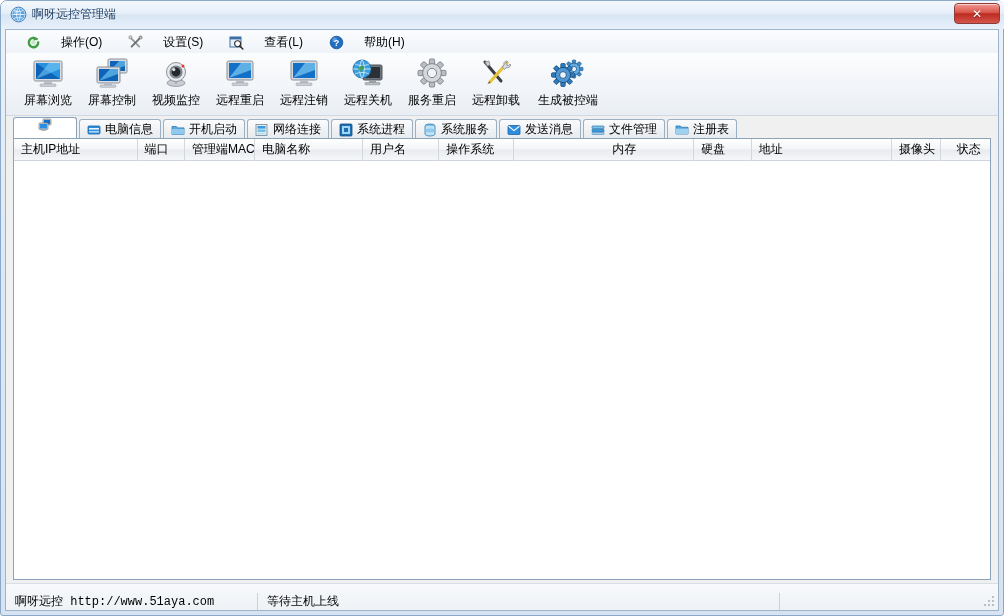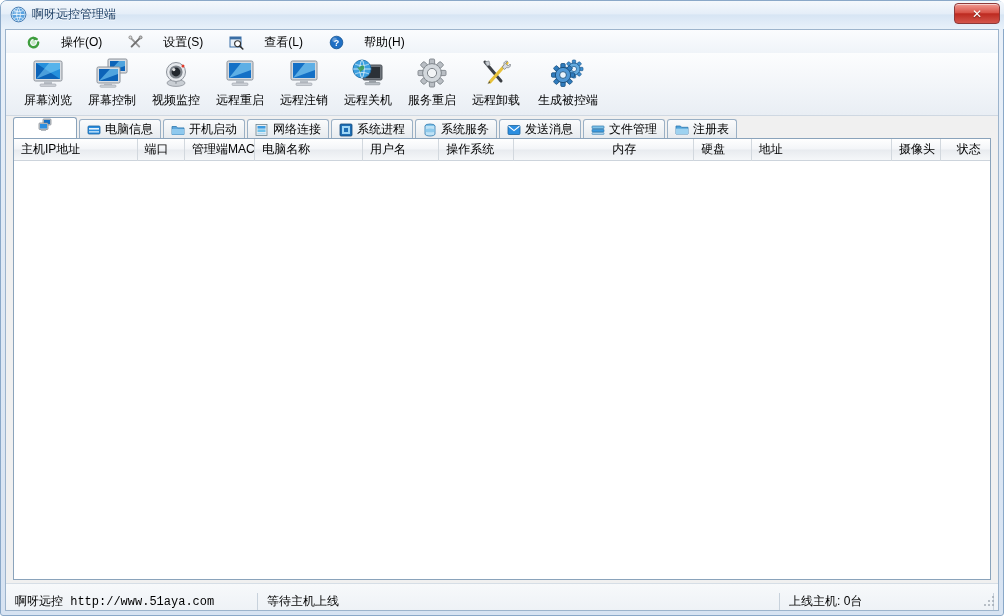--- a/index.html
+++ b/index.html
@@ -506,21 +506,20 @@
           <div class="lh-cell" style="width: 142px;">地址</div>
           <div class="lh-cell" style="width: 49px;">摄像头</div>
           <div class="lh-cell" style="width: 50px;">状态</div>
         </div>
       <div class="list-body"></div>
     </div>
 
     <div class="statusbar" id="statusbar">
       <div class="sb-panel mono" style="width: 252px;">啊呀远控 http://www.51aya.com</div>
         <div class="sb-panel" style="width: 522px;">等待主机上线</div>
-        <div class="sb-panel" style="width: 214px;">上线主机: 0台</div>
         <svg class="grip" viewBox="0 0 14 14">
         <g fill="#9aa3ad">
           <rect x="10" y="10" width="2" height="2"></rect>
             <rect x="6" y="10" width="2" height="2"></rect>
             <rect x="2" y="10" width="2" height="2"></rect>
           <rect x="10" y="6" width="2" height="2"></rect>
             <rect x="6" y="6" width="2" height="2"></rect>
           <rect x="10" y="2" width="2" height="2"></rect>
         </g>
       </svg>

